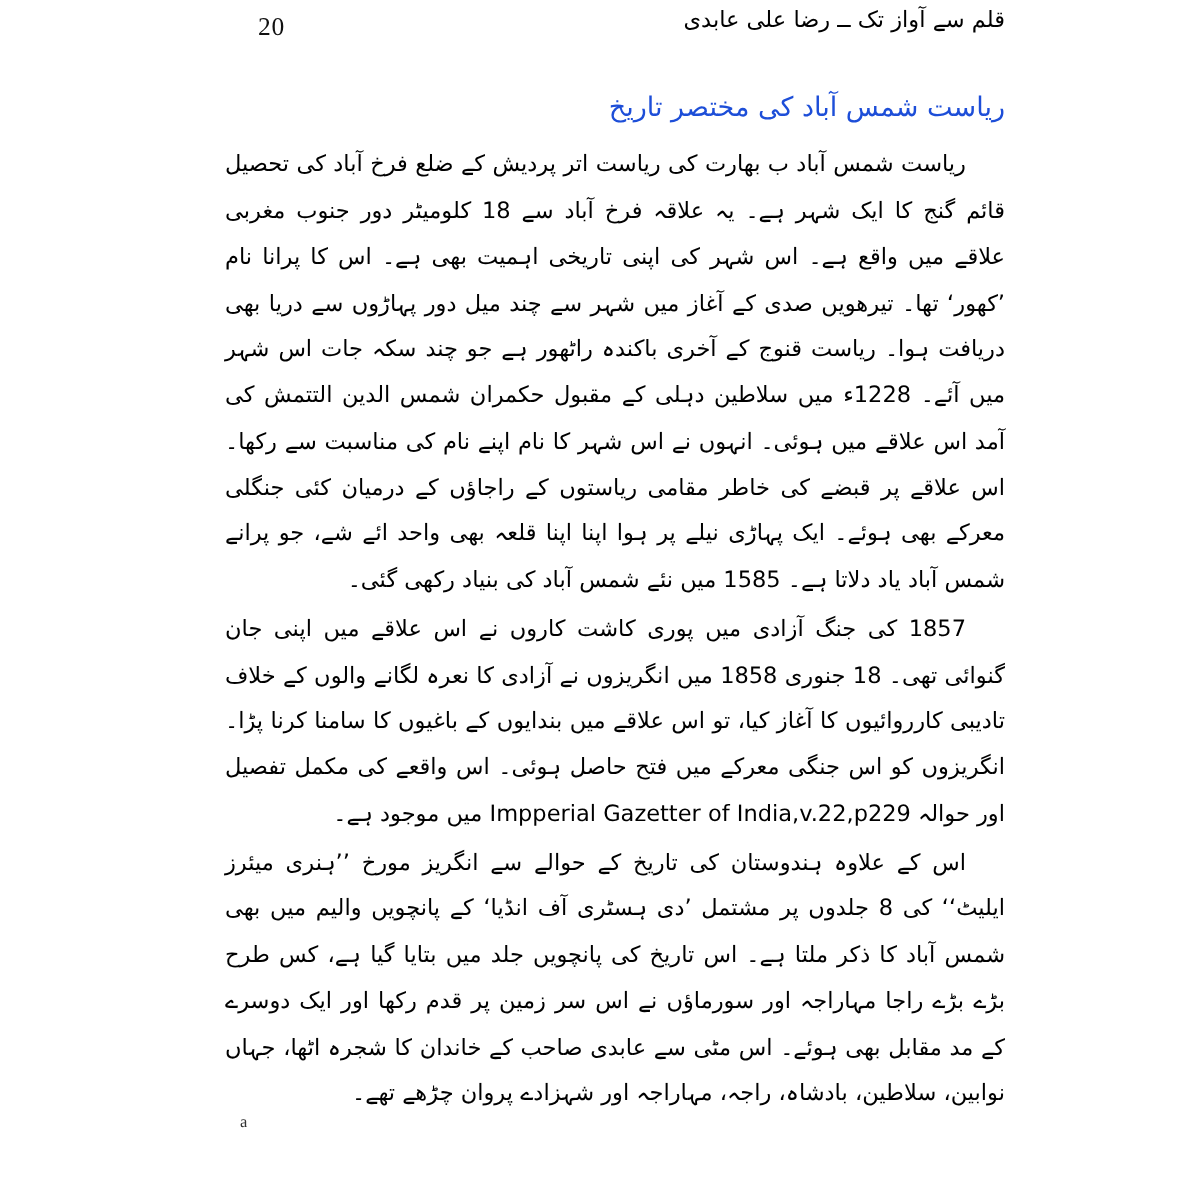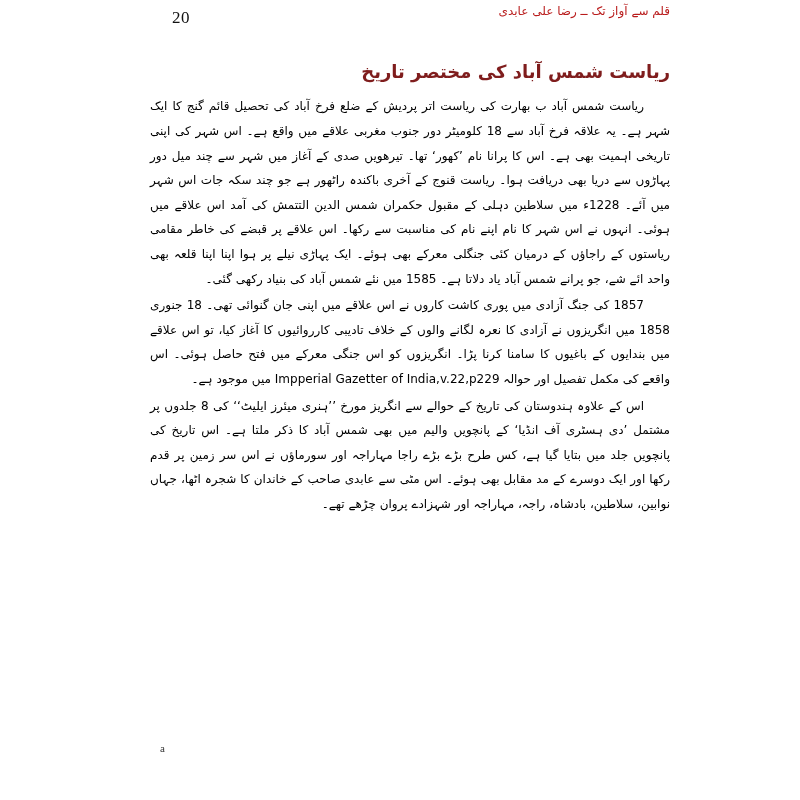--- a/index.html
+++ b/index.html
@@ -41,48 +41,48 @@
     font-size: 17px;
     color: #111;
     letter-spacing: 0.5px;
   }
   .running-head {
     position: absolute;
     right: 0;
     top: 2px;
     direction: rtl;
     font-family: "DejaVu Sans", sans-serif;
-    font-size: 12px;
-    color: #b91c1c;
+    font-size: 15px;
+    color: #000000;
     white-space: nowrap;
   }
 
   .body-col {
     direction: rtl;
     text-align: justify;
     text-align-last: right;
     color: #000;
   }
 
   .section-title {
     direction: rtl;
     text-align: right;
     font-size: 18px;
-    font-weight: bold;
+    font-weight: normal;
     margin: 16px 0 6px 0;
     line-height: 1.8;
-    color: #7f1d1d;
+    color: #1d4ed8;
   }
   .first-title { margin-top: 20px; }
 
   .para {
     direction: rtl;
     text-align: justify;
     text-align-last: right;
-    font-size: 12px;
+    font-size: 15px;
     line-height: 2.05;
     margin: 0 0 2px 0;
     text-indent: 26px;
     color: #000;
   }
 
   .footer-mark {
     position: absolute;
     left: 10px;
     bottom: 8px;

